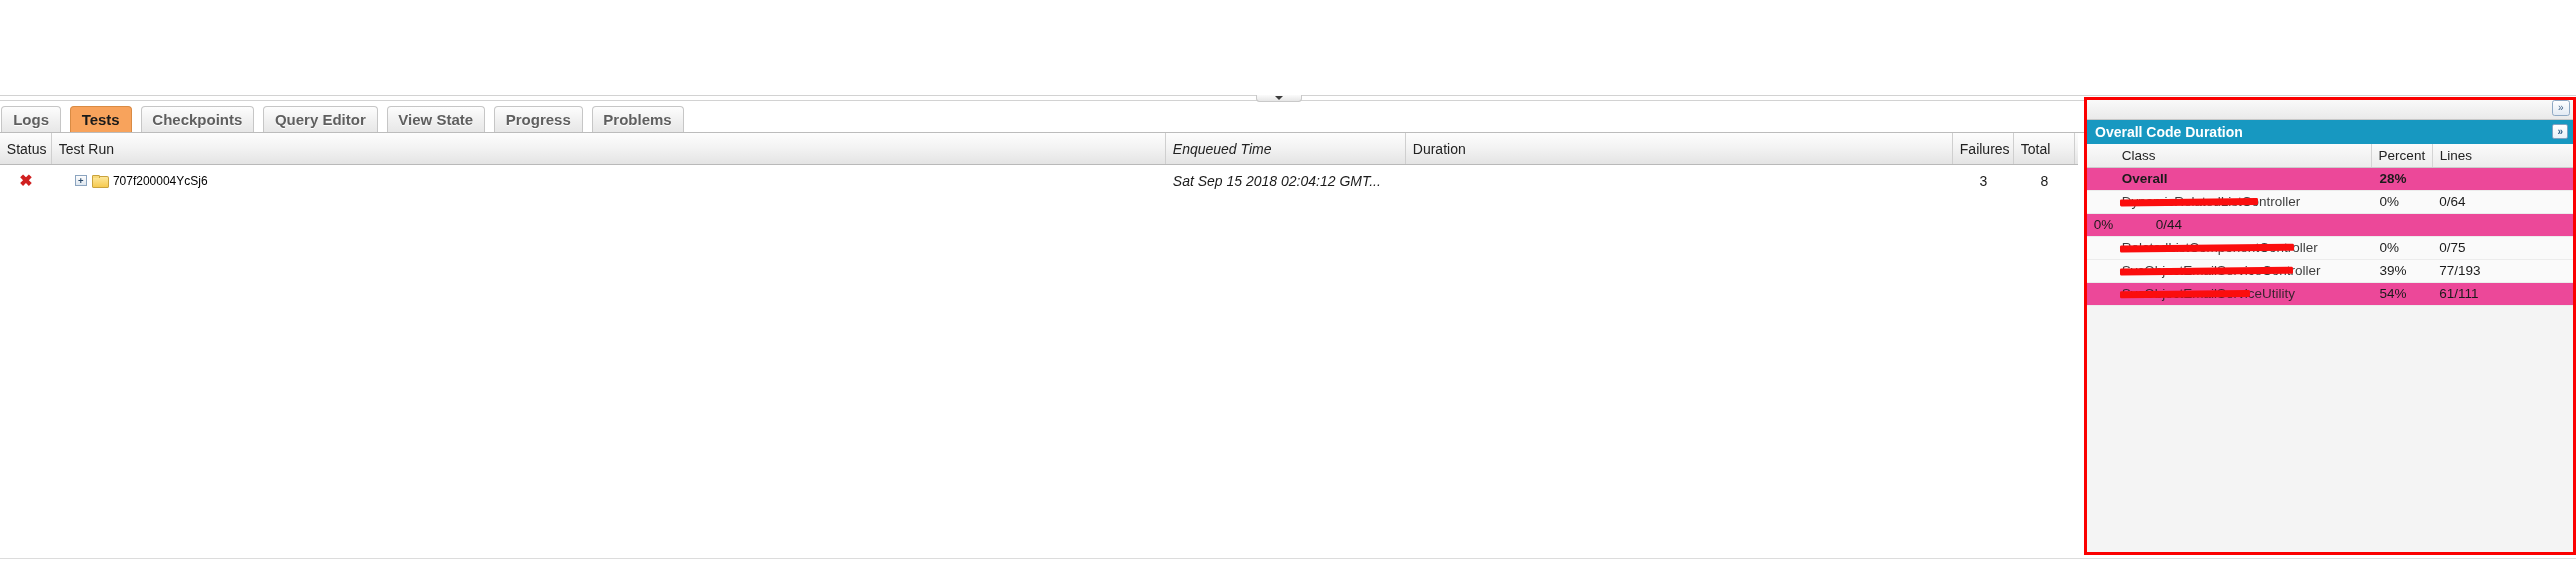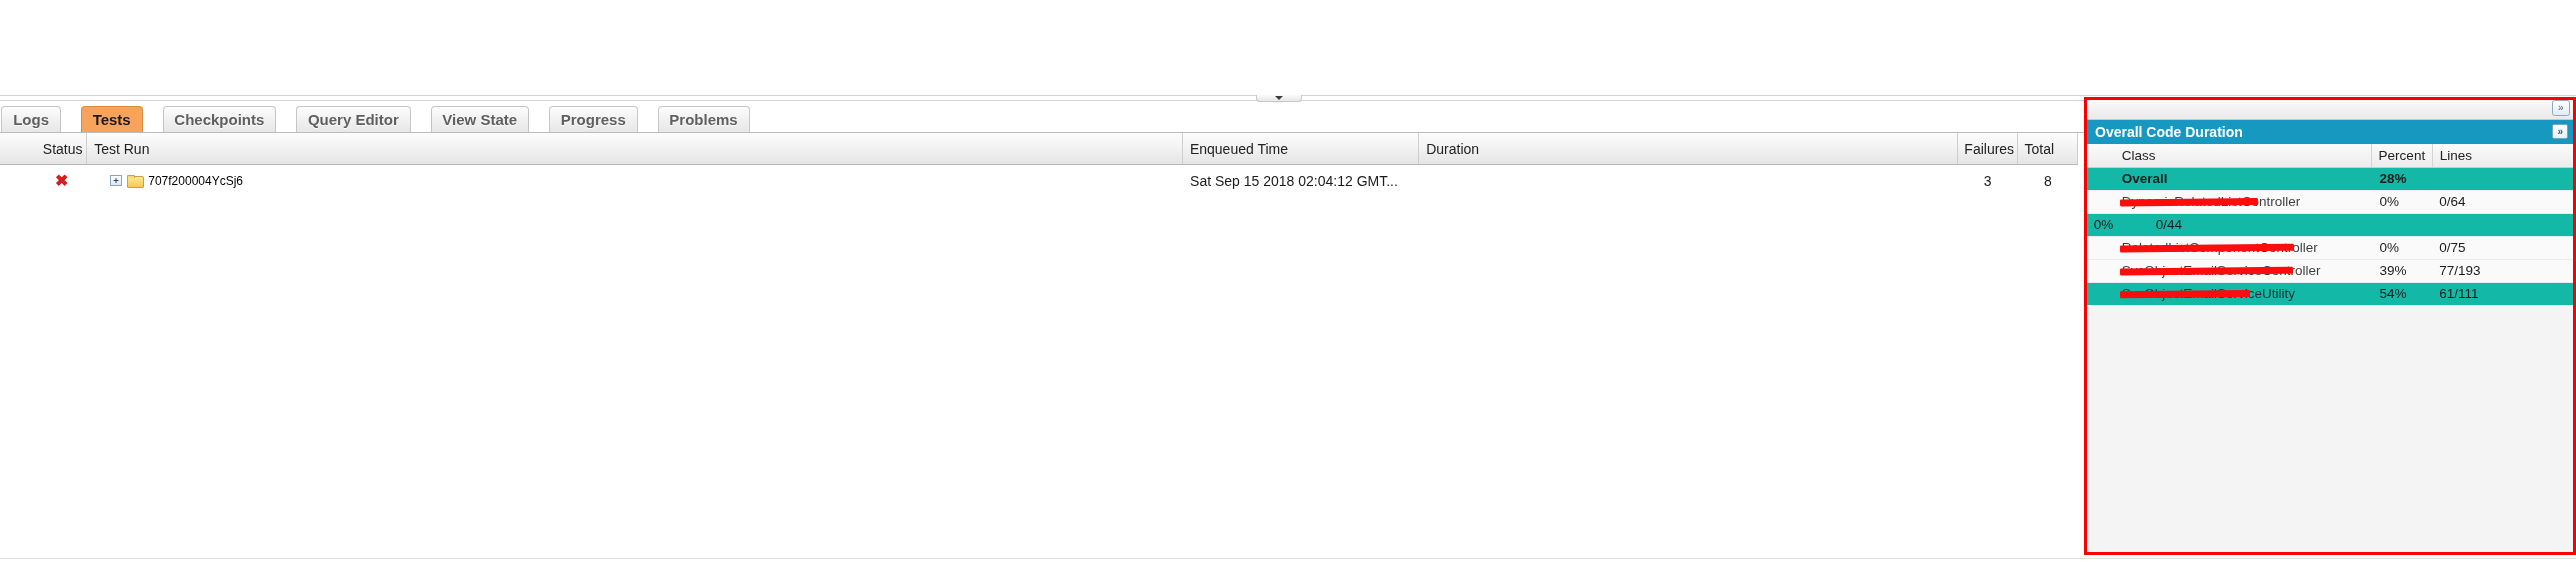--- a/index.html
+++ b/index.html
@@ -63,21 +63,21 @@
     left: 0; top: 102px;
     width: 2576px; height: 31px;
     background: #ffffff;
     border-bottom: 0.7px solid #bcbcbc;
     display: flex;
     align-items: flex-end;
     padding-left: 1.4px;
   }
   .tab {
     height: 26px;
-    margin-right: 20px;
+    margin-right: 9px;
     padding: 0 10.8px;
     display: flex;
     align-items: center;
     justify-content: center;
     font-size: 15px;
     font-weight: bold;
     color: #5f5f5f;
     background: linear-gradient(to bottom, #fdfdfd 0%, #f0f0f0 55%, #e7e7e7 100%);
     border: 0.7px solid #c6c6c6;
     border-bottom: none;
@@ -128,23 +128,23 @@
     display: flex;
     align-items: center;
     font-size: 14px;
     color: #1b1b1b;
     padding: 0 6.8px;
     white-space: nowrap;
     overflow: hidden;
   }
 
   
-  .c-status   { width: 52px; margin-left: 36px;  }
+  .c-status   { width: 52px;  }
   .c-testrun  { width: 1114px;}
-  .c-enq      { width: 240px; }
+  .c-enq      { width: 240px; font-style: italic; }
   .c-dur      { width: 547px; }
   .c-fail     { width: 61px;  justify-content: flex-end; }
   .c-total    { width: 61px;  justify-content: flex-end; }
 
   .grid-row .c-fail, .grid-row .c-total { justify-content: center; }
   .grid-head .c-fail, .grid-head .c-total { justify-content: flex-start; align-items: center; }
 
   
   .status-x {
     width: 100%;
@@ -270,21 +270,21 @@
     align-items: center;
     font-size: 13.5px;
     color: #222222;
     padding: 0 6.8px;
     border-right: 0.7px solid #d4d4d4;
     cursor: pointer;
   }
   .cov-row {
     display: flex;
     height: 23px;
-    background: #14b8a6;
+    background: #ec4899;
     border-bottom: 0.7px solid #ececec;
     position: relative;
   }
   .cov-row.alt { background: #fafafa; }
   .cov-row .ccell {
     display: flex;
     align-items: center;
     font-size: 13.5px;
     color: #1b1b1b;
     padding: 0 6.8px;

